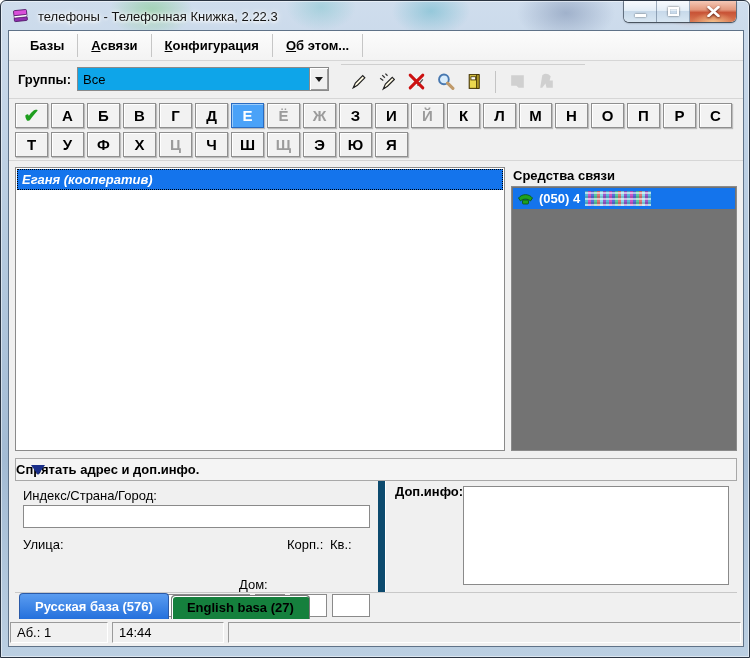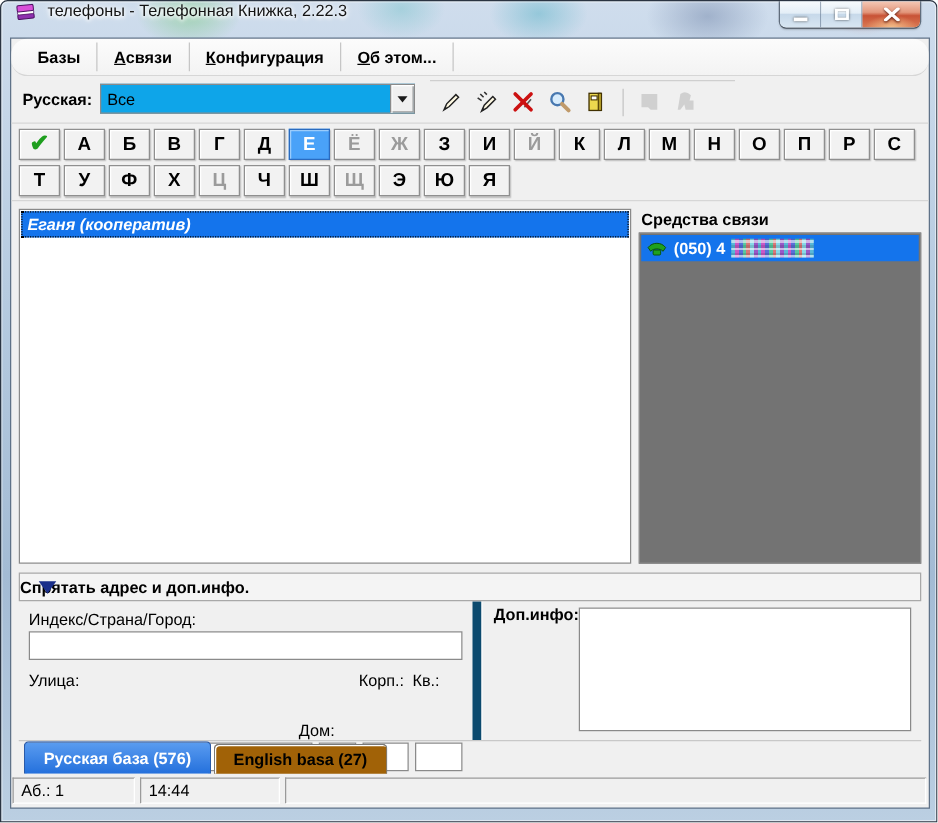--- a/index.html
+++ b/index.html
@@ -14,21 +14,21 @@
       radial-gradient(60px 38px at 150px 10px, rgba(120,200,130,.55), transparent 70%),
       radial-gradient(50px 34px at 320px 6px,  rgba(90,185,190,.35), transparent 70%),
       radial-gradient(56px 36px at 430px 10px, rgba(80,175,195,.45), transparent 70%),
       radial-gradient(70px 42px at 565px 12px, rgba(115,135,170,.5), transparent 70%),
       radial-gradient(40px 28px at 690px 8px,  rgba(200,120,110,.30), transparent 70%),
       linear-gradient(180deg, #cfdded 0%, #b6cbe0 35%, #a3bbd4 70%, #bbcfe2 100%);
     box-shadow: inset 0 0 0 1px rgba(255,255,255,.5);
   }
 
   .titlebar { position: absolute; left: 0; top: 0; right: 0; height: 30px;
-    display: flex; padding-left: 10px; }
+    display: flex; align-items: center; padding-left: 10px; }
   .title-icon { width: 20px; height: 18px; margin-right: 7px; flex: 0 0 auto; }
   .title-text { color: #141414; text-shadow: 0 0 4px #fff, 0 0 8px #fff, 0 1px 3px #fff; white-space: nowrap; }
 
   .win-buttons { position: absolute; top: 0; right: 13px; height: 21px; display: flex;
     border-radius: 0 0 5px 5px; overflow: hidden;
     box-shadow: 0 1px 2px rgba(0,0,0,.45), 0 0 0 1px rgba(35,50,70,.55), inset 0 0 0 1px rgba(255,255,255,.6); }
   .wb { width: 33px; display: flex; align-items: center; justify-content: center;
     background: linear-gradient(180deg,#f7fafd 0%,#e4eef7 45%,#c7d9ea 50%,#d8e6f2 100%);
     border-right: 1px solid rgba(90,110,135,.55); cursor: default; }
   .wb.close { width: 46px; border-right: none;
@@ -38,21 +38,21 @@
                 linear-gradient(180deg,#f4c8b6 0%,#e3977c 42%,#c85336 55%,#da7a54 100%); }
   .glyph-min { width: 11px; height: 3px; background: #fff; box-shadow: 0 0 2px rgba(0,0,0,.7); margin-top: 8px; }
   .glyph-max { width: 11px; height: 9px; border: 2px solid #fff; box-shadow: 0 0 2px rgba(0,0,0,.65), inset 0 0 1px rgba(0,0,0,.5); }
 
   
   .client { position: absolute; left: 8px; top: 30px; width: 734px; height: 615px;
     background: #f0f0f0; box-shadow: 0 0 0 1px #5f7288; display: flex; flex-direction: column; }
 
   
   .menubar { height: 30px; background: linear-gradient(#fcfcfc, #f3f3f3);
-    border-bottom: 1px solid #d6d6d6; display: flex; align-items: center; padding-left: 8px; border-radius: 13px; }
+    border-bottom: 1px solid #d6d6d6; display: flex; align-items: center; padding-left: 8px; }
   .menu-item { font-weight: bold; padding: 4px 13px; border-right: 1px solid #c6c6c6; cursor: default; }
   .menu-item .mnem { text-decoration: underline; }
 
   
   .toolbar { height: 38px; display: flex; align-items: center; padding-left: 9px;
     border-bottom: 1px solid #d6d6d6; }
   .groups-label { font-weight: bold; margin-right: 6px; }
   .combo { width: 252px; height: 24px; background: #0ea5e9; border: 1px solid #8a8a8a;
     display: flex; align-items: center; }
   .combo-text { flex: 1; padding-left: 5px; }
@@ -115,21 +115,21 @@
   .in-street { flex: 1; } .in-house { width: 30px; } .in-build { width: 37px; } .in-apt { width: 38px; }
   .info { flex: 1; padding: 3px 8px 0 10px; display: flex; flex-direction: row; }
   .info-label { text-align: center; font-weight: bold; }
   .info-area { flex: 1; margin: 2px 0 7px 0; background: #fff; border: 1px solid #8a8a8a;
     resize: none; font: 13px "Liberation Sans", sans-serif; }
 
   
   .tabs { height: 26px; display: flex; align-items: flex-end; padding-left: 10px; gap: 2px; }
   .tab { height: 24px; line-height: 23px; padding: 0 15px; font-weight: bold;
     border: 1px solid #7a7a7a; border-bottom: none; border-radius: 4px 4px 0 0;
-    background: #a16207; box-shadow: inset 1px 1px 0 #fff; cursor: default; }
+    background: #15803d; box-shadow: inset 1px 1px 0 #fff; cursor: default; }
   .tab.active { height: 26px; line-height: 25px; color: #fff; border-color: #2a5aa8;
     background: linear-gradient(180deg, #5a9cf0, #2470dc); box-shadow: none; }
 
   
   .statusbar { flex: 1; display: flex; gap: 4px; padding: 3px 2px 3px 1px; }
   .cell { border: 1px solid; border-color: #9a9a9a #fff #fff #9a9a9a; padding: 1px 6px; line-height: 17px; }
   .cell1 { width: 98px; } .cell2 { width: 112px; } .cell3 { flex: 1; }
 </style>
 </head>
 <body>
@@ -164,21 +164,21 @@
 
     <div class="menubar">
 
     <div class="menu-item"><span class="mnem"></span><span>Базы</span></div>
         <div class="menu-item"><span class="mnem">А</span><span>связи</span></div>
         <div class="menu-item"><span class="mnem">К</span><span>онфигурация</span></div>
         <div class="menu-item"><span class="mnem">О</span><span>б этом...</span></div>
       </div>
 
     <div class="toolbar">
-      <span class="groups-label">Русская:</span>
+      <span class="groups-label">Группы:</span>
       <div class="combo">
         <span class="combo-text">Все</span>
         <div class="combo-btn">
             <div class="combo-arrow"></div>
           </div>
       </div>
       <div class="tool-icons">
         <div class="tbtn">
           <svg width="19" height="19" viewBox="0 0 18 18">
             <path d="M4 15 L6 10.5 L13 3.5 L15 5.5 L8 12.5 Z" fill="#fdf8e2" stroke="#222" stroke-width="1.1"></path>

